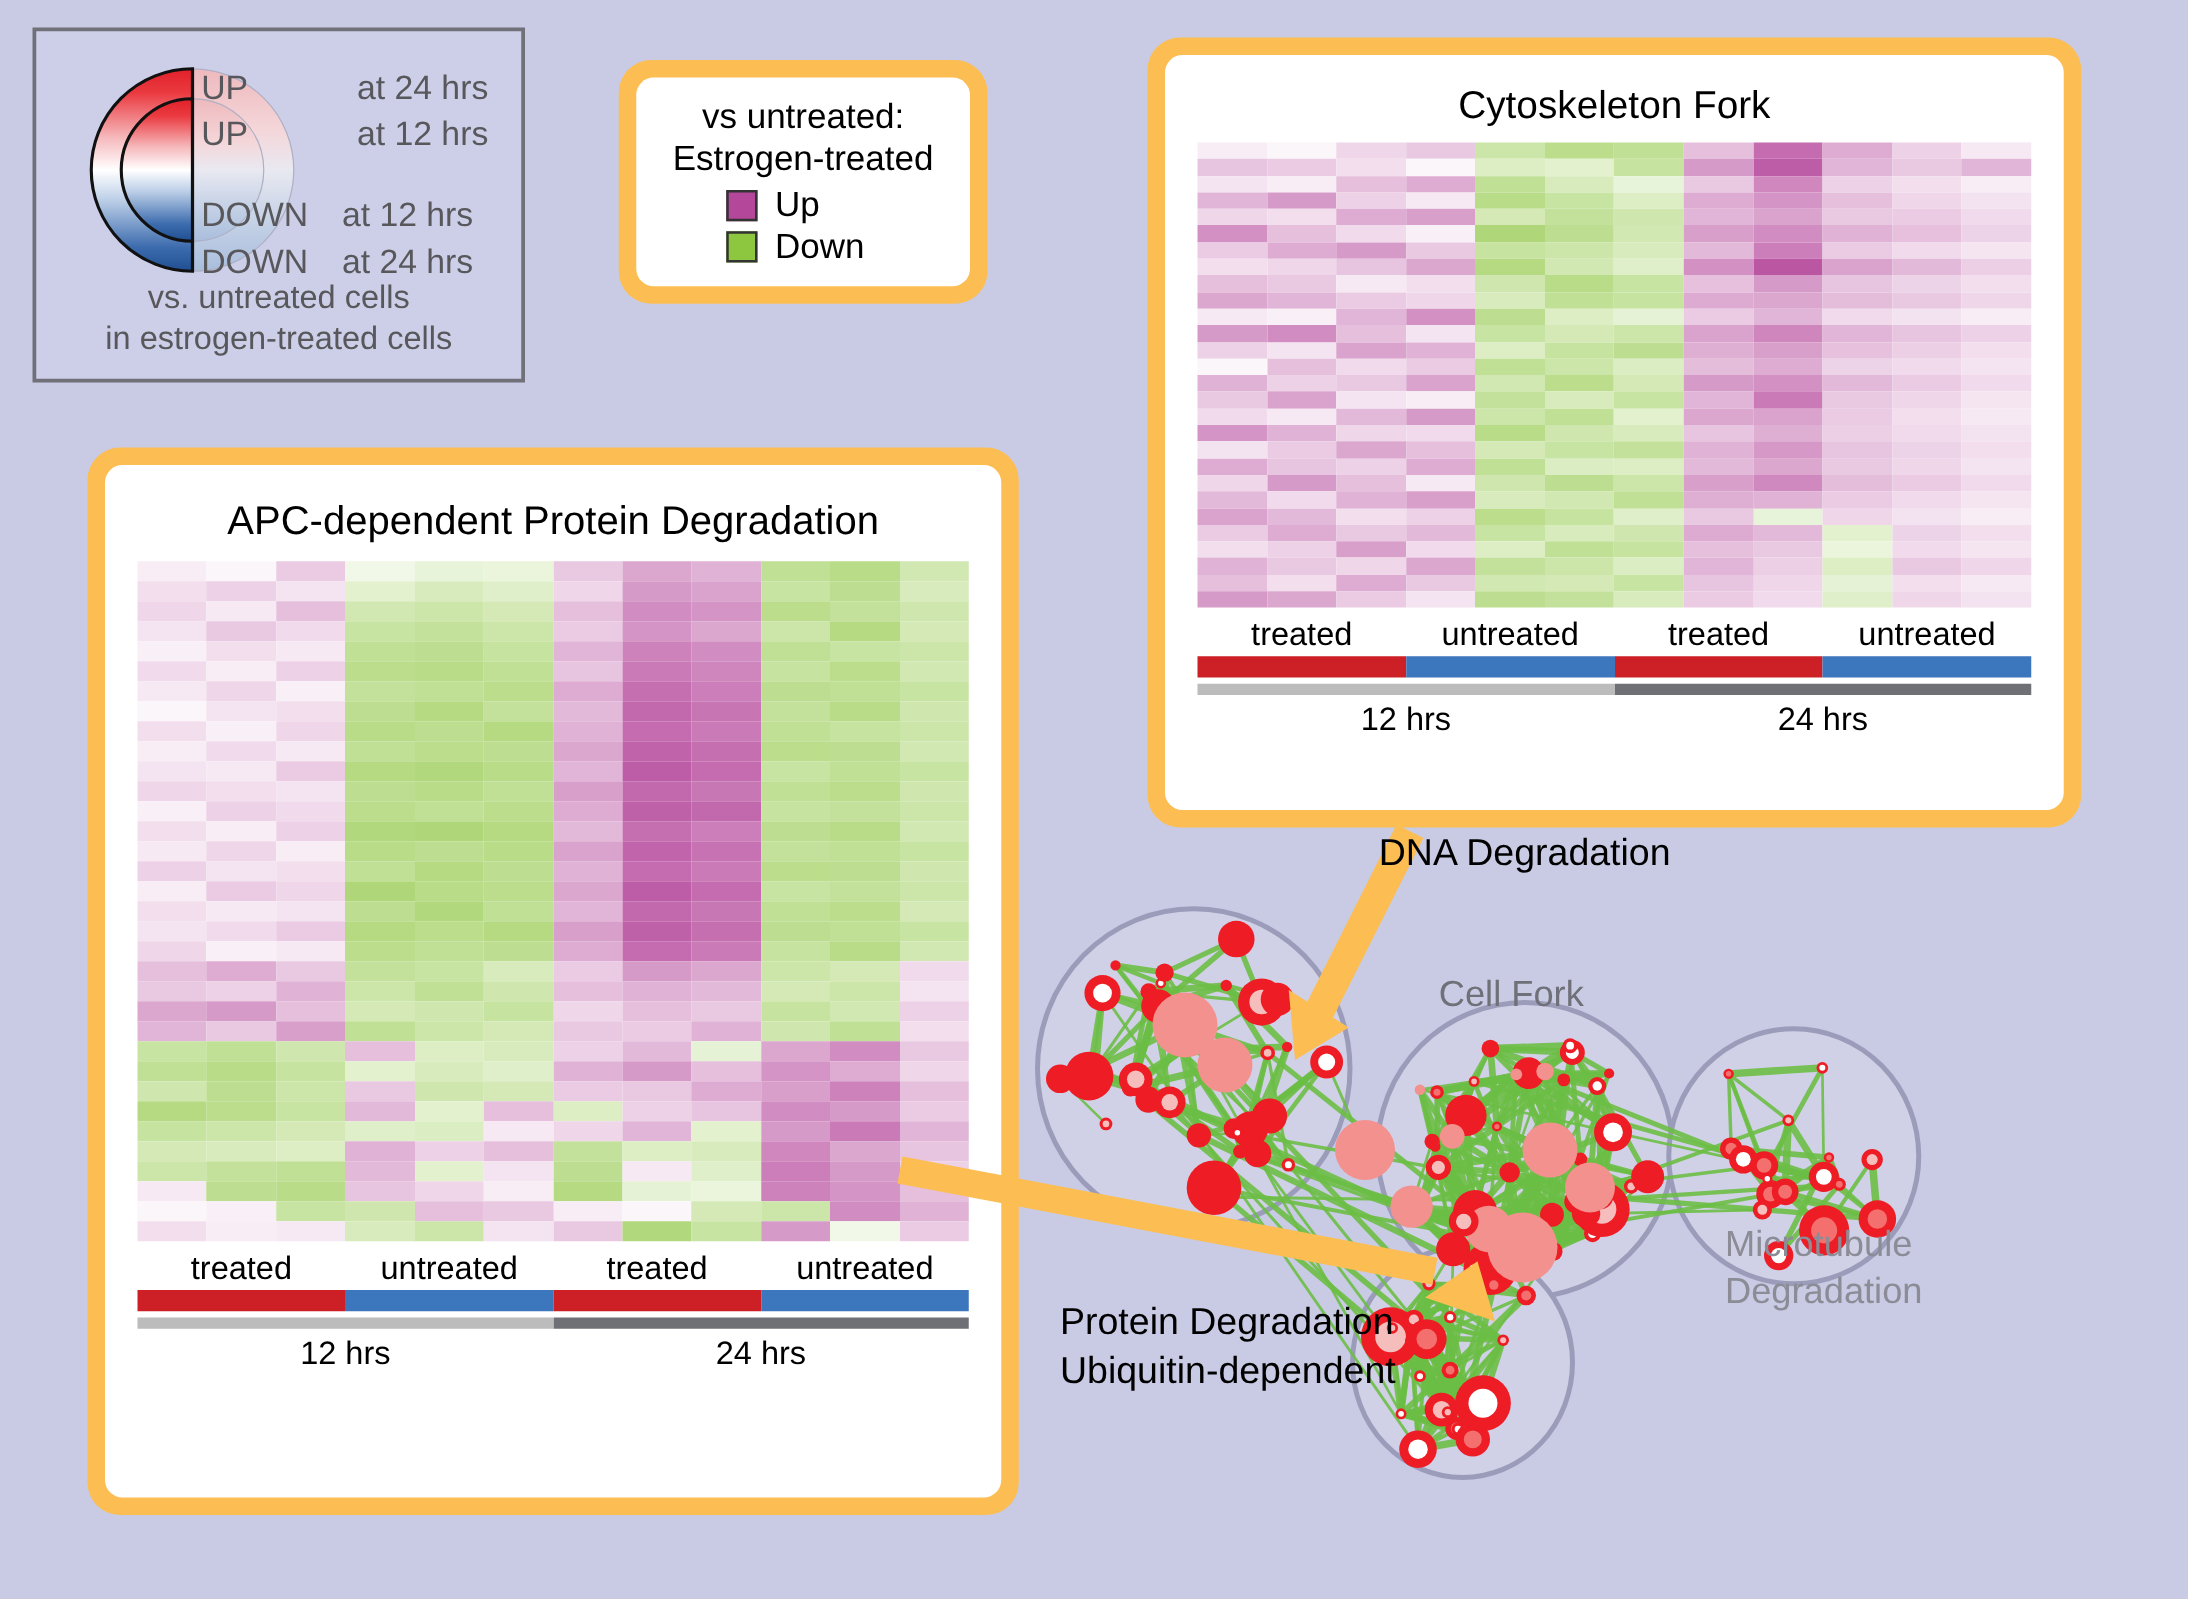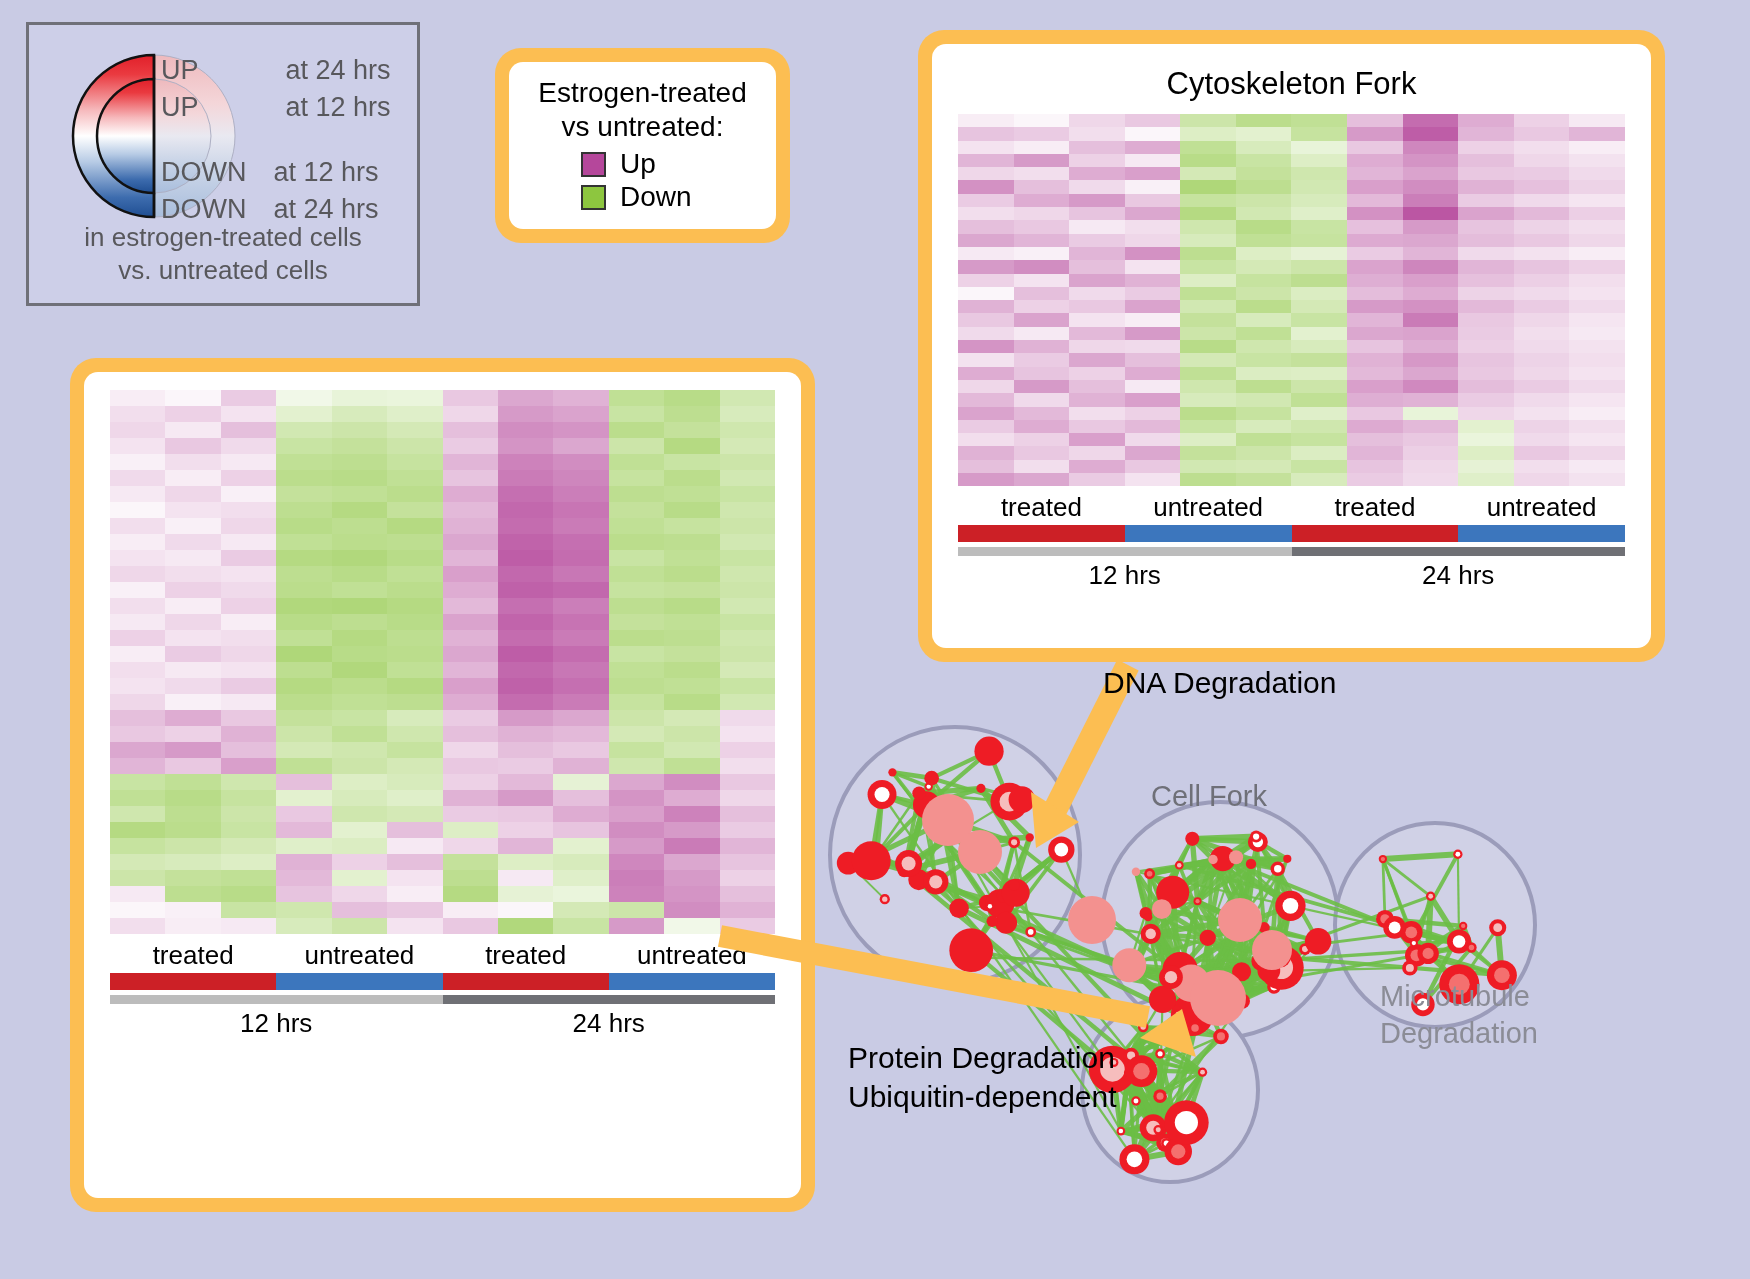--- a/index.html
+++ b/index.html
@@ -117,30 +117,30 @@
     <span style="display:inline-block;width:12px;"></span>
     <span>at 12 hrs</span>
   </div>
   <div class="key-line" style="left:132px;top:169px;">
     <span class="lbl">DOWN</span>
     <span style="display:inline-block;width:12px;"></span>
     <span>at 24 hrs</span>
   </div>
 
   <div id="key-foot">
+    <div>vs. untreated cells</div>
     <div>in estrogen-treated cells</div>
-    <div>vs. untreated cells</div>
   </div>
 </div>
 
 <div class="abs panel" id="legend-panel">
   <div class="panel-inner">
     <div id="legend-title">
+      <div>vs untreated:</div>
       <div>Estrogen-treated</div>
-      <div>vs untreated:</div>
     </div>
     <div class="legend-rows">
       <div class="legend-row">
         <span class="swatch" id="sw-up" style="background: rgb(181, 71, 155);"></span>
         <span class="t">Up</span>
       </div>
       <div class="legend-row">
         <span class="swatch" id="sw-down" style="background: rgb(141, 198, 63);"></span>
         <span class="t">Down</span>
       </div>
@@ -509,20 +509,21 @@
       <div class="hlbls">
         <span>12 hrs</span>
         <span>24 hrs</span>
       </div>
     </div>
   </div>
 </div>
 
 <div class="abs panel" id="apc-panel">
   <div class="panel-inner">
+    <div class="panel-title">APC-dependent Protein Degradation</div>
     <div class="heatmap" id="hm-apc" style="grid-template-columns: repeat(12, 1fr); grid-auto-rows: 16px;">
         <div style="background: rgb(248, 237, 245);"></div>
         <div style="background: rgb(251, 246, 250);"></div>
         <div style="background: rgb(234, 203, 227);"></div>
         <div style="background: rgb(241, 248, 232);"></div>
         <div style="background: rgb(232, 244, 217);"></div>
         <div style="background: rgb(234, 245, 220);"></div>
         <div style="background: rgb(233, 200, 225);"></div>
         <div style="background: rgb(219, 167, 207);"></div>
         <div style="background: rgb(224, 178, 213);"></div>

